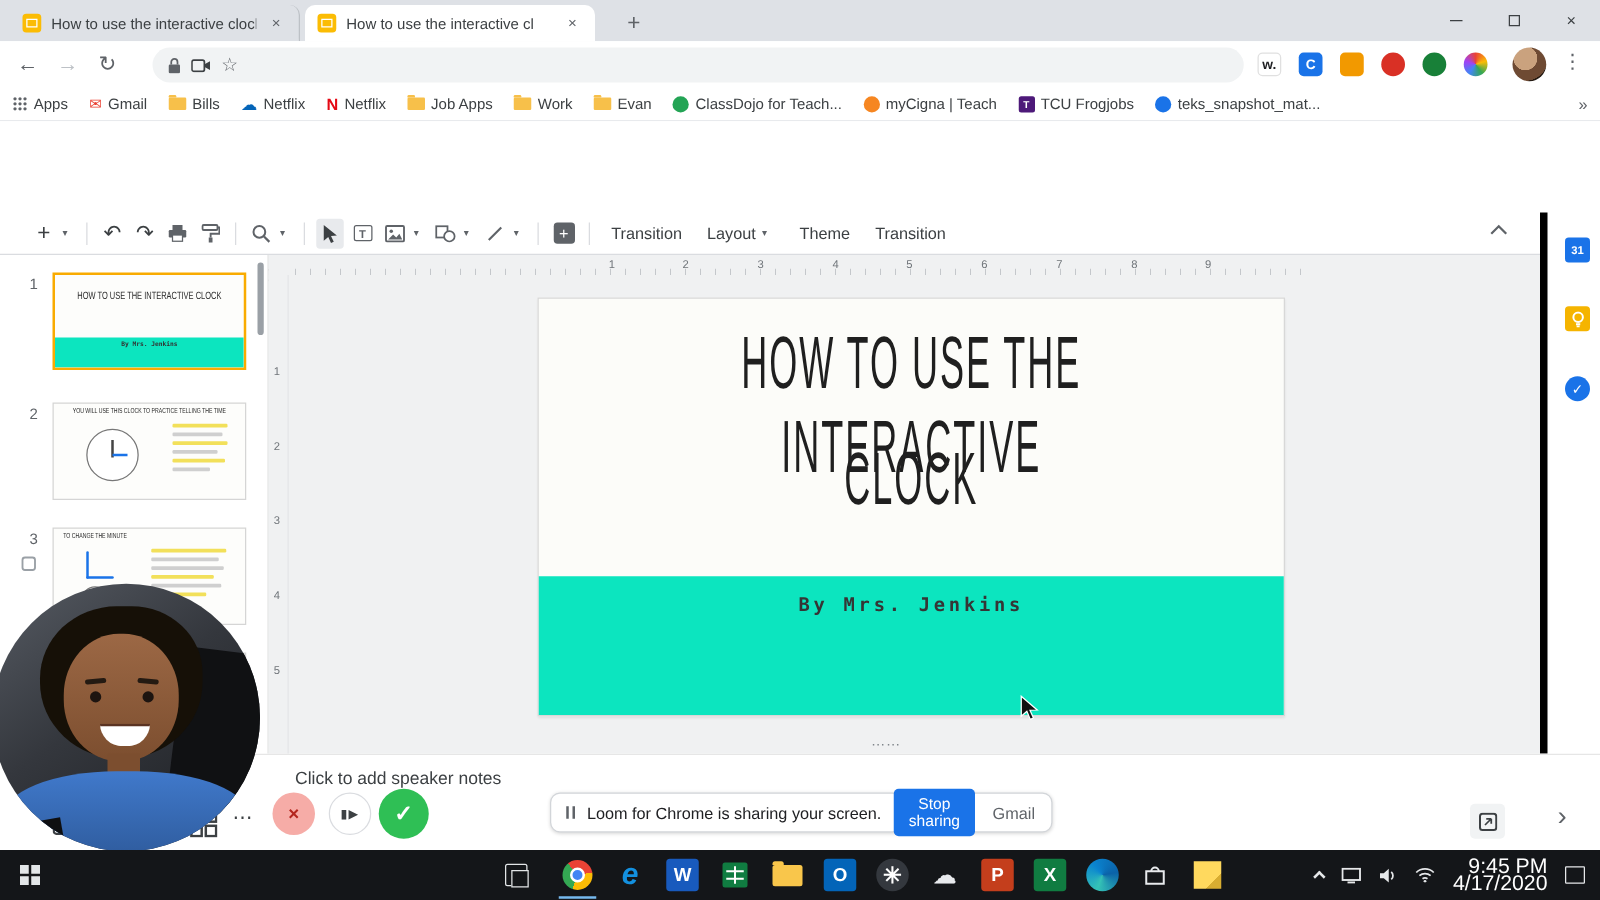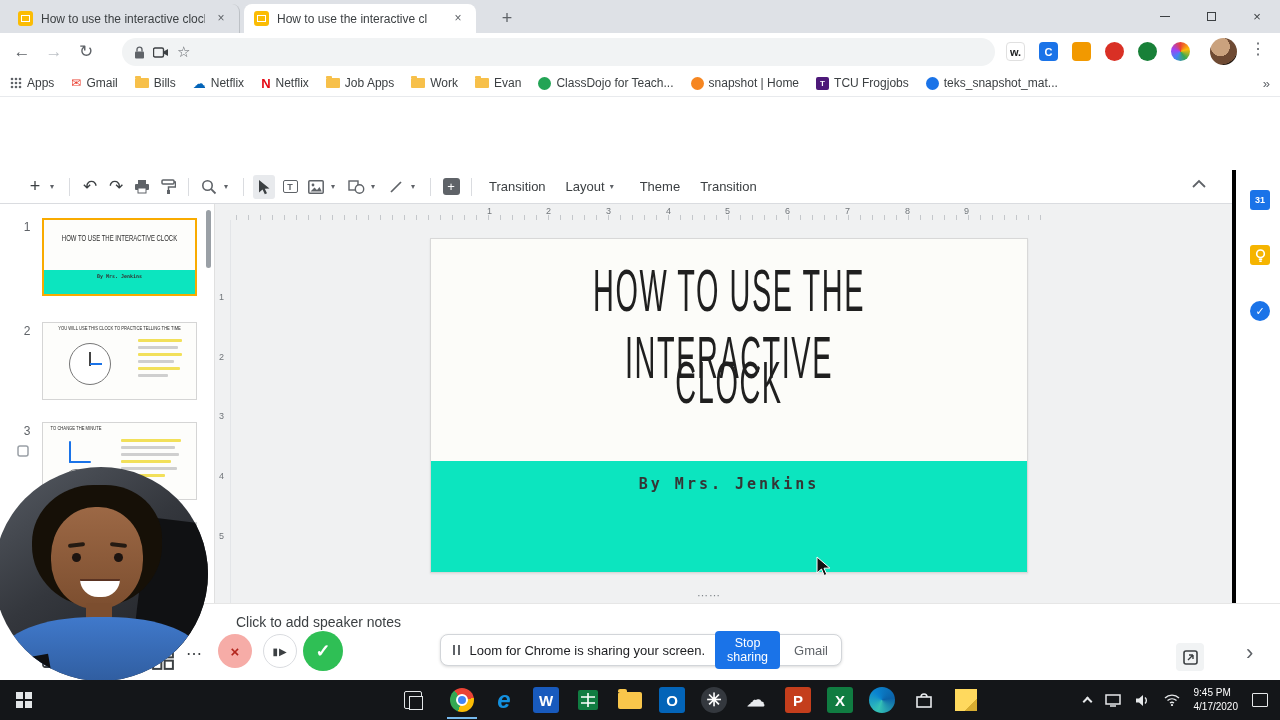--- a/index.html
+++ b/index.html
@@ -103,21 +103,21 @@
   .slidepage{position:absolute;left:215px;top:34px;width:598px;height:335px;background:#fcfcf9;
              border:1px solid #d8d8d8;box-shadow:0 1px 2px rgba(0,0,0,.08);}
   .slideline{position:absolute;left:0;width:100%;text-align:center;text-transform:uppercase;
              font-size:37px;letter-spacing:2px;color:#1f1f1f;transform:scale(.78,1.6);}
   .tealband{position:absolute;left:0;right:0;top:222px;bottom:0;background:#0ce5bf;}
   .byline{position:absolute;top:14px;left:0;right:0;text-align:center;font-family:"DejaVu Sans Mono",monospace;
           font-size:15px;font-weight:bold;letter-spacing:3px;color:#353535;}
   .dotsh{position:absolute;left:482px;top:385px;color:#80868b;font-size:11px;letter-spacing:1px;}
 
   
-  .rightrail{position:absolute;left:1232px;top:170px;width:48px;height:433px;background:#fff;border-left:4px solid #000000;}
+  .rightrail{position:absolute;left:1232px;top:170px;width:48px;height:433px;background:#fff;border-left:6px solid #000000;}
   .railicon{position:absolute;left:14px;width:20px;height:20px;border-radius:3px;display:flex;align-items:center;justify-content:center;}
 
   
   .notesbar{position:absolute;left:0;top:603px;width:1280px;height:77px;background:#fff;border-top:1px solid #e6e6e6;}
   .notesph{position:absolute;left:236px;top:10px;font-size:14px;color:#3c4043;}
   .viewtgl{position:absolute;top:44px;width:22px;height:22px;color:#3c4043;}
   .notesdots{position:absolute;left:186px;top:40px;font-size:16px;color:#3c4043;}
   .notesexp{position:absolute;left:1176px;top:39px;width:28px;height:28px;background:#f1f3f4;border-radius:4px;
             display:flex;align-items:center;justify-content:center;}
   .chevr{position:absolute;left:1246px;top:36px;font-size:22px;color:#5f6368;}
@@ -163,21 +163,21 @@
        border-radius:4px;color:#fff;font-weight:bold;font-size:15px;}
   .underln{position:absolute;top:37px;height:2px;width:30px;background:#76b9ed;}
   .ic-chrome{width:24px;height:24px;border-radius:50%;position:relative;
              background:conic-gradient(from -40deg,#ea4335 0 120deg,#fbbc05 0 240deg,#34a853 0 360deg);}
   .ic-chrome:after{content:"";position:absolute;inset:6px;background:#4285f4;border:2.5px solid #fff;border-radius:50%;}
   .ic-folder{width:24px;height:17px;background:#f9c64b;border-radius:2px;position:relative;}
   .ic-folder:before{content:"";position:absolute;left:0;top:-3px;width:9px;height:3px;background:#f9c64b;border-radius:2px 2px 0 0;}
   .ic-note{width:22px;height:22px;background:linear-gradient(135deg,#ffd95e 72%,#d8ad31 72%);}
   .tray{position:absolute;right:0;top:0;height:40px;display:flex;align-items:center;gap:14px;padding-right:12px;}
   .chevup{width:7px;height:7px;border-left:2px solid #e6e8ea;border-top:2px solid #e6e8ea;transform:rotate(45deg);margin-top:3px;}
-  .clockblk{color:#fff;font-size:10px;text-align:left;line-height:14px;}
+  .clockblk{color:#fff;font-size:17px;text-align:right;line-height:14px;}
   .acticon{width:16px;height:14px;border:1.5px solid #e6e8ea;border-radius:1px;position:relative;}
 
   .cursor{position:absolute;left:816px;top:556px;z-index:60;}
   svg{display:block;}
 </style>
 </head>
 <body>
 
 <div id="screen">
 
@@ -273,21 +273,21 @@
     <div class="bm">
       <span class="fav-folder"></span>
       <span>Evan</span>
     </div>
     <div class="bm">
       <span class="favdot" style="background:#23a455;"></span>
       <span>ClassDojo for Teach...</span>
     </div>
     <div class="bm">
       <span class="favdot" style="background:#f68621;"></span>
-      <span>snapshot | Home</span>
+      <span>myCigna | Teach</span>
     </div>
     <div class="bm">
       <span class="favsq" style="background:#4d1979;">T</span>
       <span>TCU Frogjobs</span>
     </div>
     <div class="bm">
       <span class="favdot" style="background:#1a73e8;"></span>
       <span>teks_snapshot_mat...</span>
     </div>
     <span class="bmoverflow">»</span>

